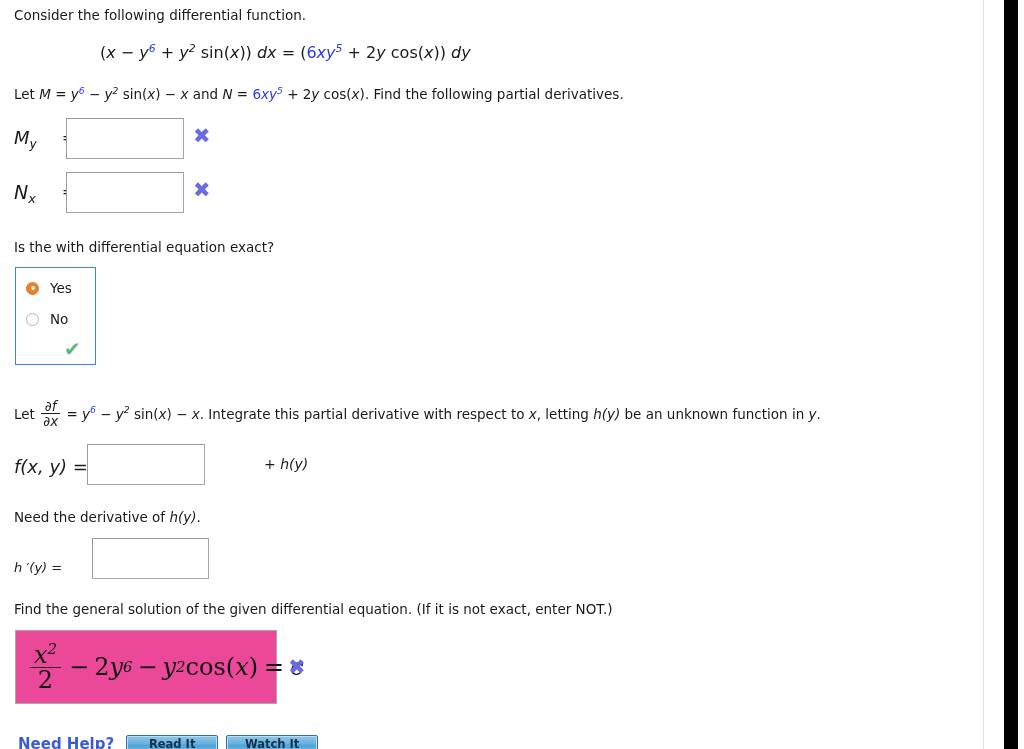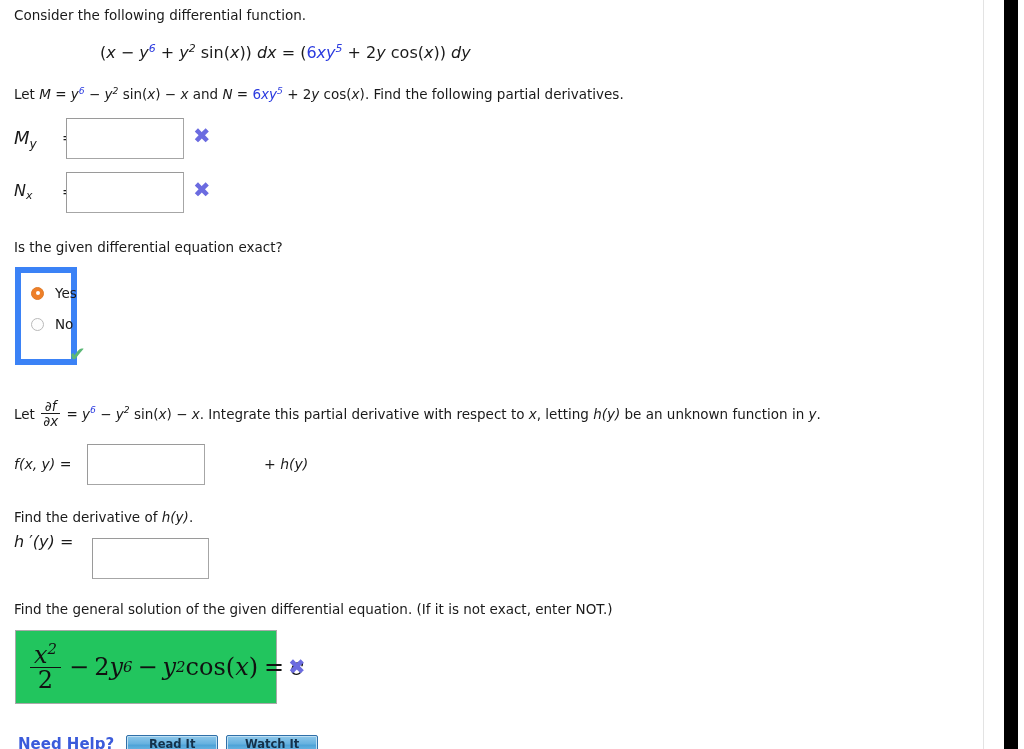--- a/index.html
+++ b/index.html
@@ -97,24 +97,24 @@
     font-size: 20px;
     line-height: 1;
     font-weight: bold;
   }
 
   
   #radio-group {
     position: absolute;
     left: 15px;
     top: 267px;
-    width: 62px;
+    width: 81px;
     height: 98px;
     box-sizing: border-box;
-    border: 6px solid #3b82f6;
+    border: 1px solid #3b82f6;
     background: #ffffff;
   }
   .radio-row {
     position: absolute;
     left: 10px;
     display: flex;
     align-items: center;
   }
   .radio {
     width: 13px; height: 13px;
@@ -163,21 +163,21 @@
 
   
   #final-answer-box {
     position: absolute;
     left: 15px;
     top: 630px;
     width: 262px;
     height: 74px;
     box-sizing: border-box;
     border: 1px solid #a9a9a9;
-    background: #22c55e;
+    background: #ec4899;
   }
   #final-answer-math {
     position: absolute;
     left: 14px;
     top: 10px;
     font-family: "DejaVu Serif", "Liberation Serif", serif;
     font-size: 24px;
     color: #111;
     white-space: nowrap;
     display: flex;
@@ -253,28 +253,28 @@
       <span class="up">Let </span><span class="math">M</span><span class="up"> = </span><span class="math">y</span><sup class="math blue">6</sup><span class="up"> − </span><span class="math">y</span><sup class="math">2</sup><span class="up"> sin(</span><span class="math">x</span><span class="up">) − </span><span class="math">x</span><span class="up"> and </span><span class="math">N</span><span class="up"> = </span><span class="up blue">6</span><span class="math blue">xy</span><sup class="math blue">5</sup><span class="up"> + 2</span><span class="math">y</span><span class="up"> cos(</span><span class="math">x</span><span class="up">).</span><span class="up"> Find the following partial derivatives.</span>
     </div>
 
     <div class="row" style="left:0px; top:127px; font-size:18px;">
       <span class="math">M</span><sub class="math">y</sub>
     </div>
     <div class="row prose" style="left:48px; top:129px; font-size:14.5px;">=</div>
     <input class="answer-box" type="text" style="left: 52px; top: 118px; width: 118px; height: 41px; padding: 0px 6px; font-size: 14px; font-family: &quot;Liberation Sans&quot;, sans-serif;" value="">
     <div class="mark-x" style="left:179px; top:126px;">✖</div>
 
-    <div class="row" style="left:0px; top:181px; font-size:16px;">
+    <div class="row" style="left:0px; top:181px; font-size:19px;">
       <span class="math">N</span><sub class="math">x</sub>
     </div>
     <div class="row prose" style="left:48px; top:183px; font-size:14.5px;">=</div>
     <input class="answer-box" type="text" style="left: 52px; top: 172px; width: 118px; height: 41px; padding: 0px 6px; font-size: 14px; font-family: &quot;Liberation Sans&quot;, sans-serif;" value="">
     <div class="mark-x" style="left:179px; top:180px;">✖</div>
 
-    <div class="row prose" style="left:0px; top:239px;">Is the given differential equation exact?</div>
+    <div class="row prose" style="left:0px; top:239px;">Is the with differential equation exact?</div>
 
   </div>
 
   <div id="radio-group">
     <div class="radio-row" style="top:12px;">
       <span class="radio checked"></span>
       <span class="radio-label">Yes</span>
     </div>
     <div class="radio-row" style="top:43px;">
       <span class="radio"></span>
@@ -285,33 +285,33 @@
 
   <div id="content-2" style="position:absolute; left:14px; top:0; width:960px;">
 
     <div class="row prose" style="left:0px; top:400px;">
       <span class="up">Let </span><span class="frac">
         <span class="num math">∂f</span>
         <span class="den math">∂x</span>
       </span><span class="up"> = </span><span class="math">y</span><sup class="math blue">6</sup><span class="up"> − </span><span class="math">y</span><sup class="math">2</sup><span class="up"> sin(</span><span class="math">x</span><span class="up">) − </span><span class="math">x</span><span class="up">. Integrate this partial derivative with respect to </span><span class="math">x</span><span class="up">, letting </span><span class="math">h</span><span class="math">(y)</span><span class="up"> be an unknown function in </span><span class="math">y</span><span class="up">.</span>
     </div>
 
-    <div class="row" style="left:0px; top:456px; font-size:14px;">
+    <div class="row" style="left:0px; top:456px; font-size:18px;">
       <span class="math">f</span><span class="math">(x, y)</span><span class="up"> =</span>
     </div>
     <input class="answer-box" type="text" style="left: 73px; top: 444px; width: 118px; height: 41px; padding: 0px 6px; font-size: 14px; font-family: &quot;Liberation Sans&quot;, sans-serif;" value="">
     <div class="row" style="left:202px; top:456px; font-size:14px;margin-left:48px;">
       <span class="up">+ </span><span class="math">h</span><span class="math">(y)</span>
     </div>
 
     <div class="row prose" style="left:0px; top:509px;">
-      <span class="up">Find the derivative of </span><span class="math">h</span><span class="math">(y)</span><span class="up">.</span>
-    </div>
-
-    <div class="row" style="left:0px; top:532px; font-size:16px;">
+      <span class="up">Need the derivative of </span><span class="math">h</span><span class="math">(y)</span><span class="up">.</span>
+    </div>
+
+    <div class="row" style="left:0px; top:560px; font-size:13px;">
       <span class="math">h</span><span class="up"> ′</span><span class="math">(y)</span><span class="up"> =</span>
     </div>
     <input class="answer-box" type="text" style="left: 78px; top: 538px; width: 117px; height: 41px; padding: 0px 6px; font-size: 14px; font-family: &quot;Liberation Sans&quot;, sans-serif;" value="">
 
     <div class="row prose" style="left:0px; top:601px;">Find the general solution of the given differential equation. (If it is not exact, enter NOT.)</div>
   </div>
 
   <div id="final-answer-box">
     <div id="final-answer-math">
       <span class="mfrac">

